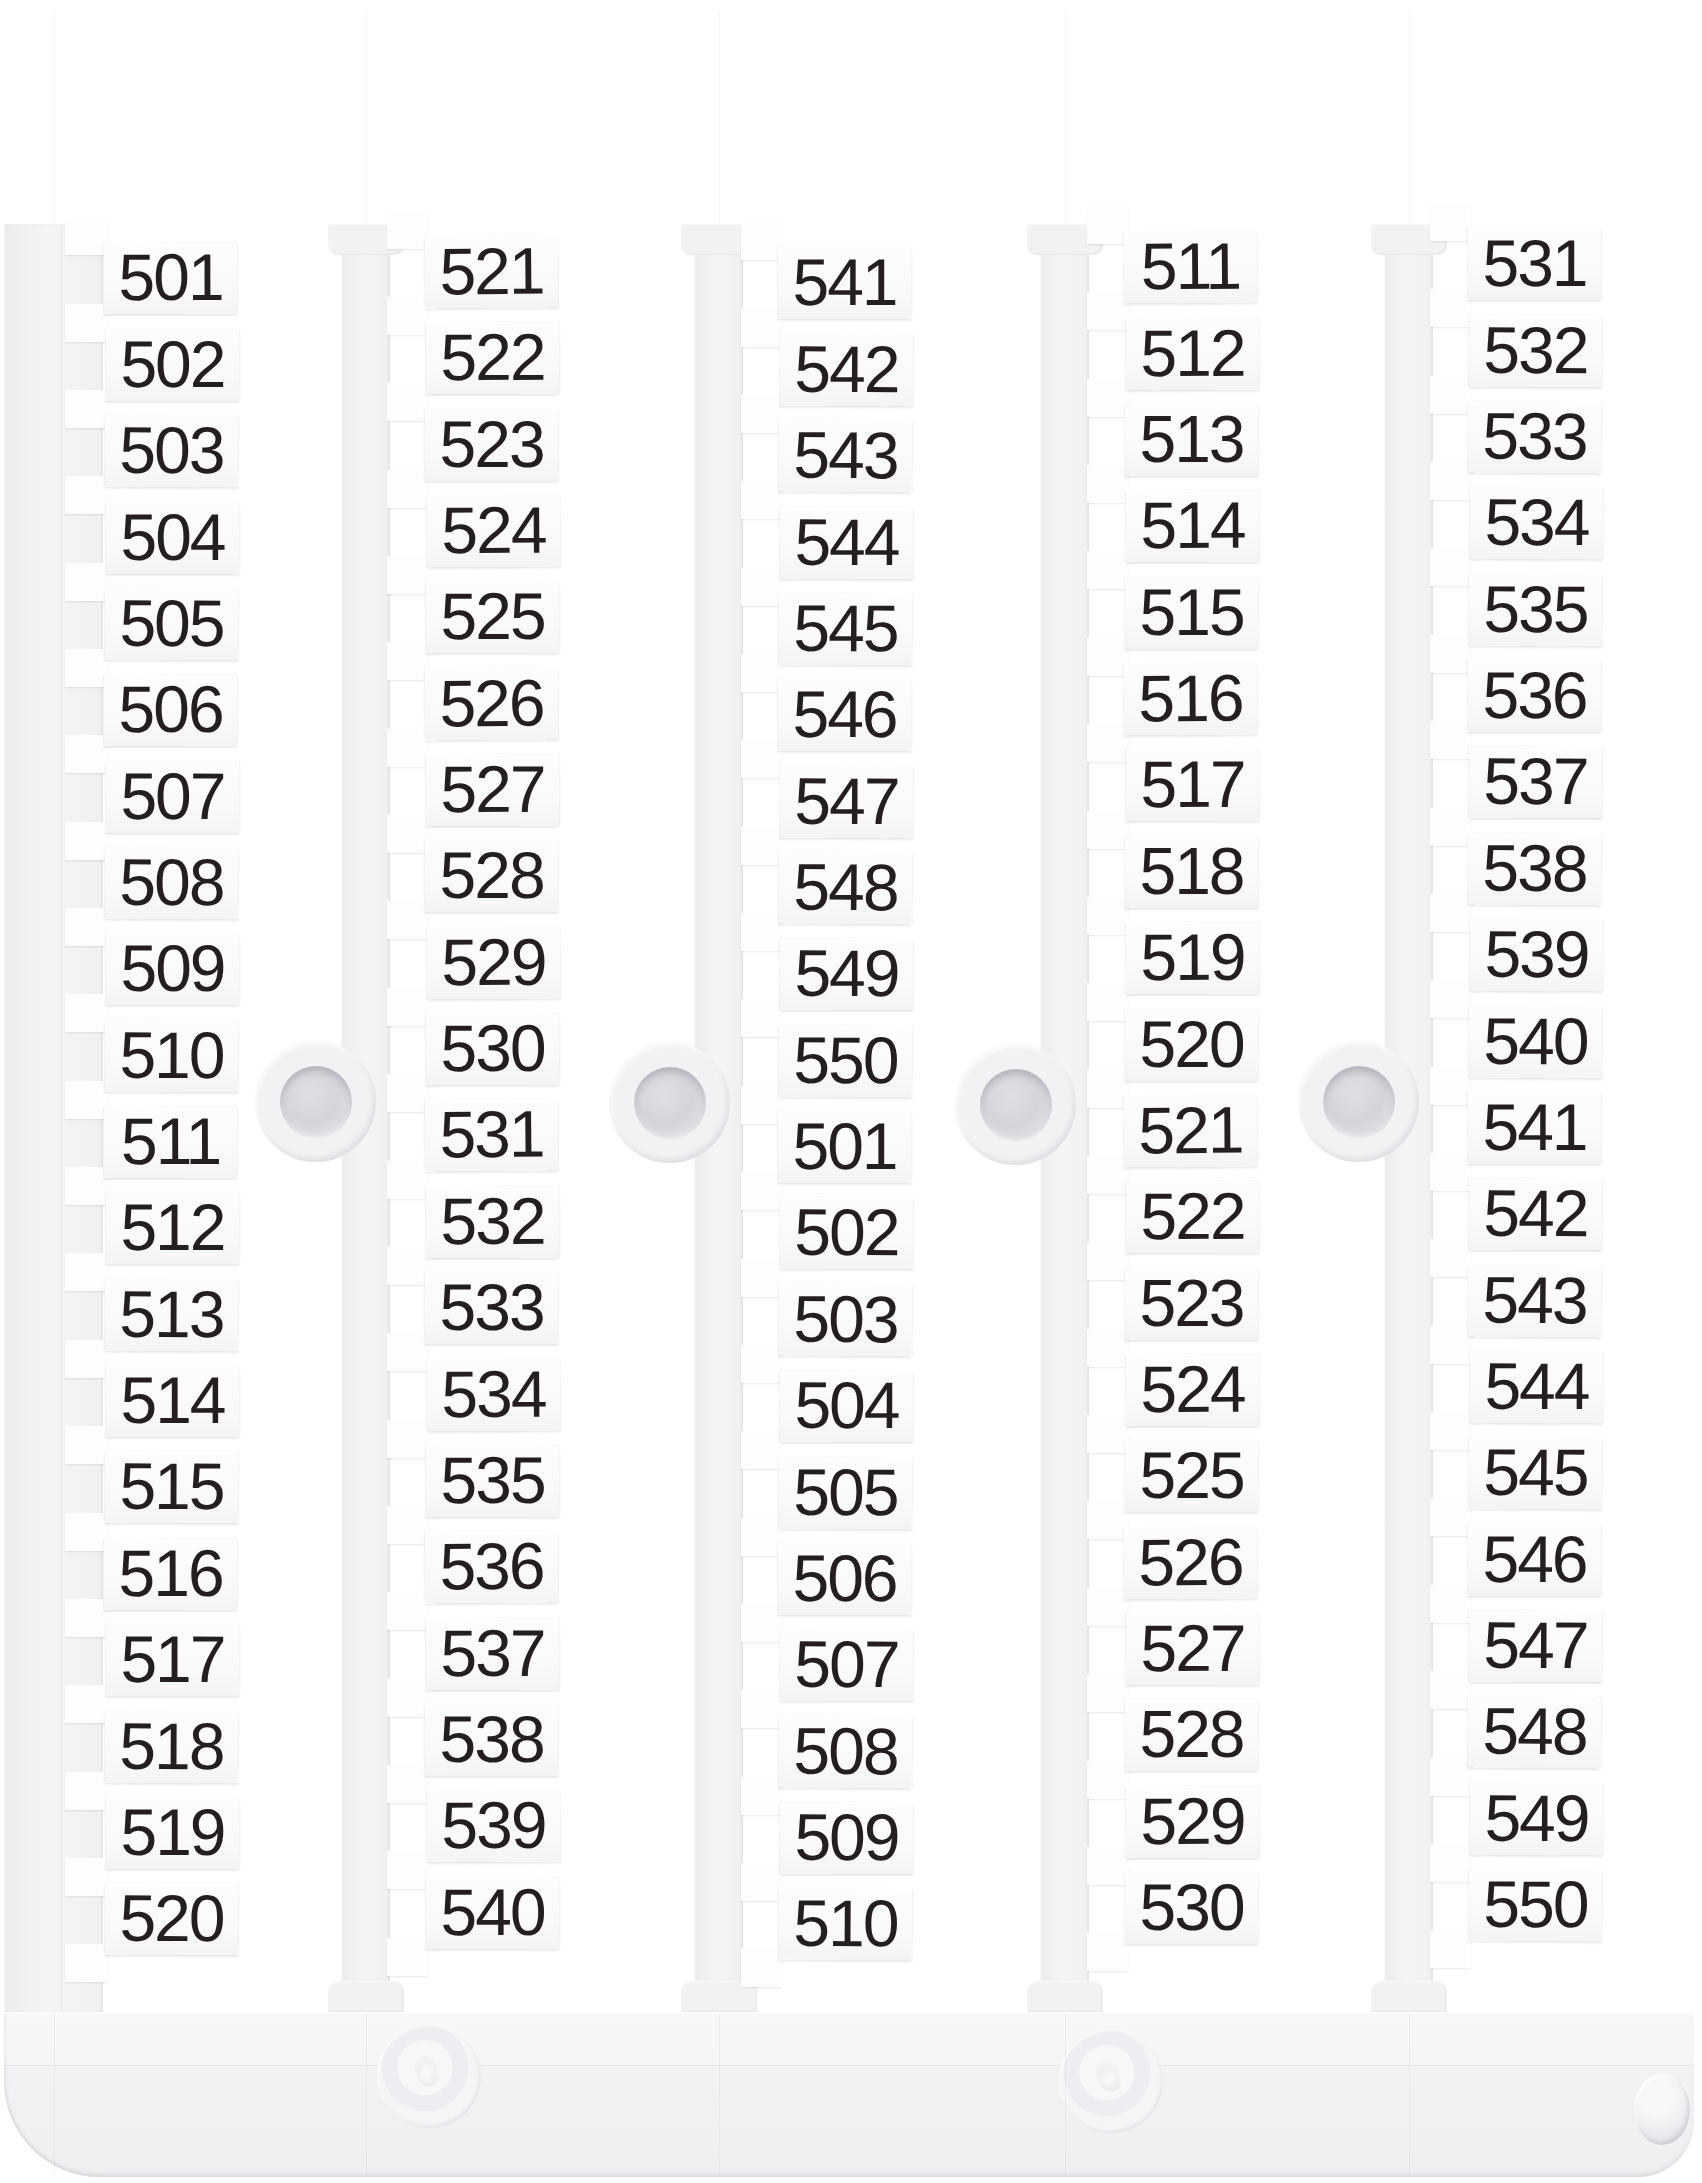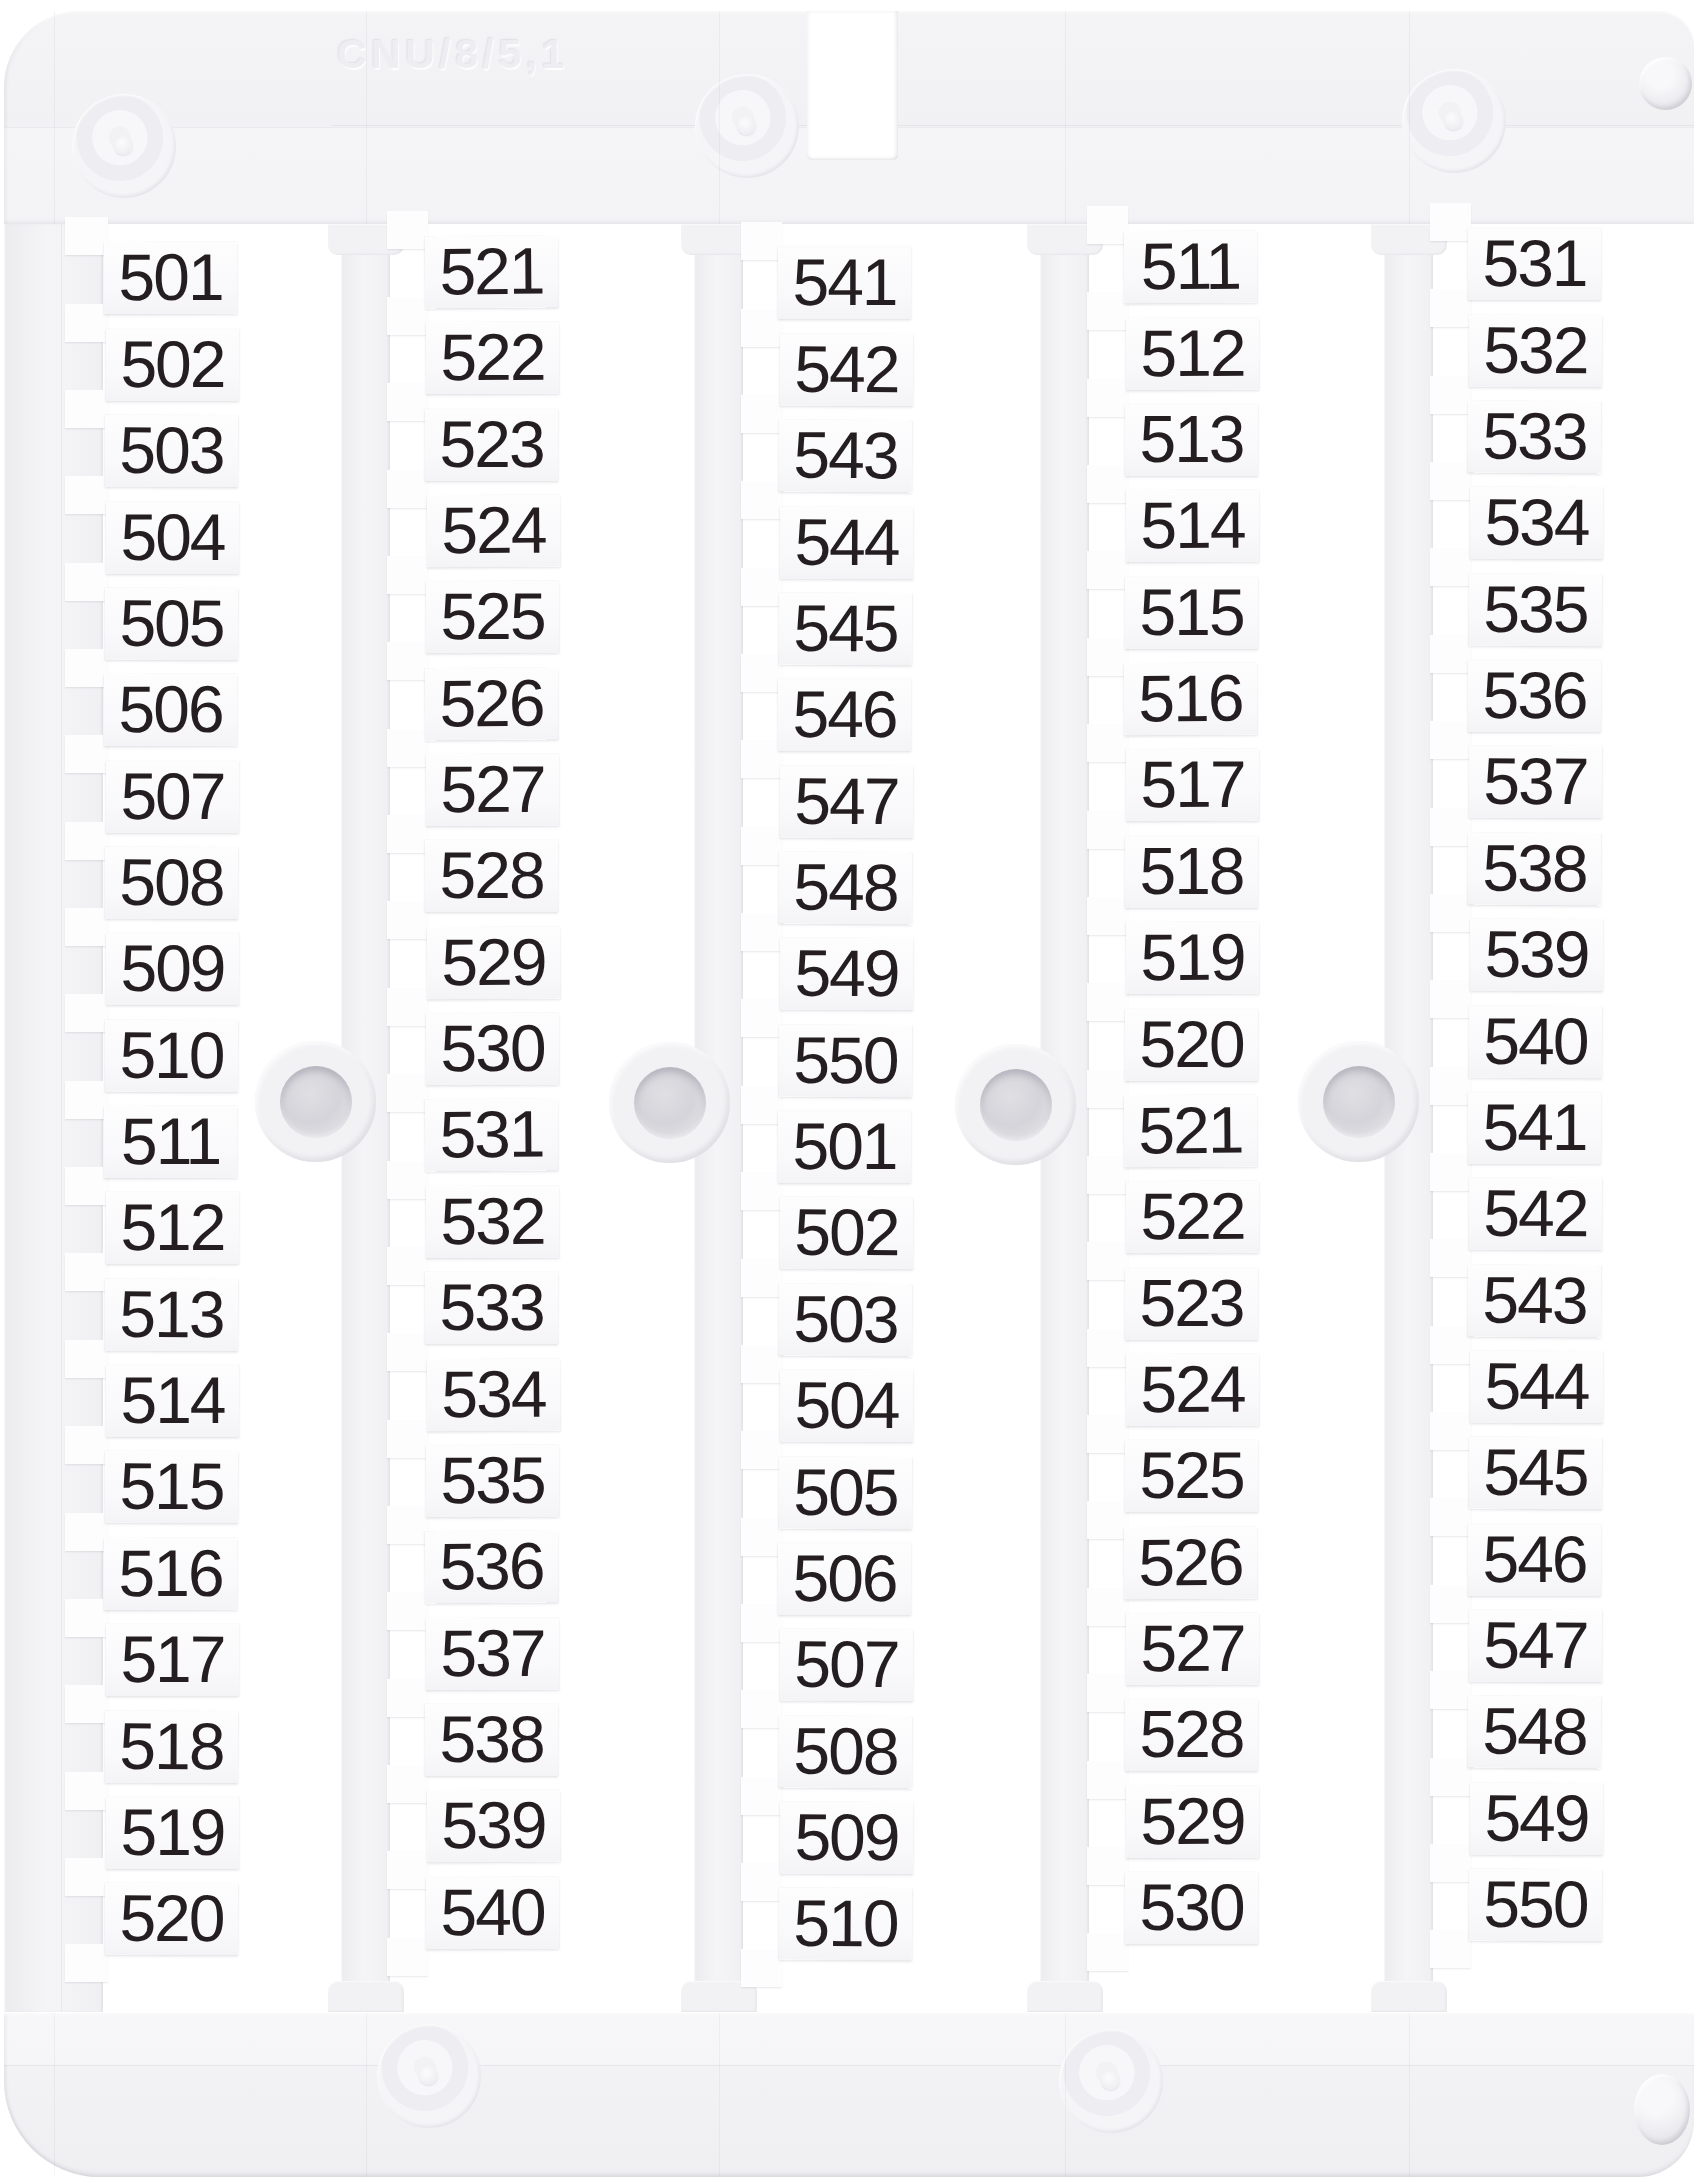--- a/index.html
+++ b/index.html
@@ -50,30 +50,20 @@
   .tag{position:absolute;width:133px;height:72px;display:flex;align-items:center;justify-content:center;
     background:linear-gradient(180deg,#fdfdfe 0%,#f9f8fa 65%,#f4f3f6 100%);
     box-shadow:0 1.5px 2.5px rgba(60,60,80,.12),0 0 0 0.5px rgba(140,140,160,.06);}
   .tag span{font-size:66px;letter-spacing:-2px;color:#241e20;line-height:1;transform:translateY(-1px);}
 </style>
 </head>
 <body>
 
 <div class="sheet">
 
-  <div class="rail rail-top">
-    <div class="rail-band" style="top:116px;height:97px;"></div>
-    <div class="seam-h" style="left:328px;top:114px;width:1362px;"></div>
-    <div class="emboss">CNU/8/5,1</div>
-    <div class="boss" style="left:68px;top:83px;"></div>
-    <div class="boss" style="left:691px;top:63px;"></div>
-    <div class="boss" style="left:1398px;top:58px;"></div>
-    <div class="dimple" style="left:1635px;top:46px;width:53px;height:53px;"></div>
-    <div class="notch" style="left:803px;top:0;width:91px;height:149px;"></div>
-  </div>
 
   <div class="rail rail-bottom">
     <div class="rail-band" style="top:0;height:52px;border-top:none;"></div>
     <div class="seam-h" style="left:0;top:52px;width:1690px;"></div>
     <div class="boss" style="left:373px;top:11px;"></div>
     <div class="boss" style="left:1055px;top:16px;"></div>
     <div class="dimple" style="left:1630px;top:61px;width:56px;height:71px;"></div>
   </div>
 
   <div id="strips">

